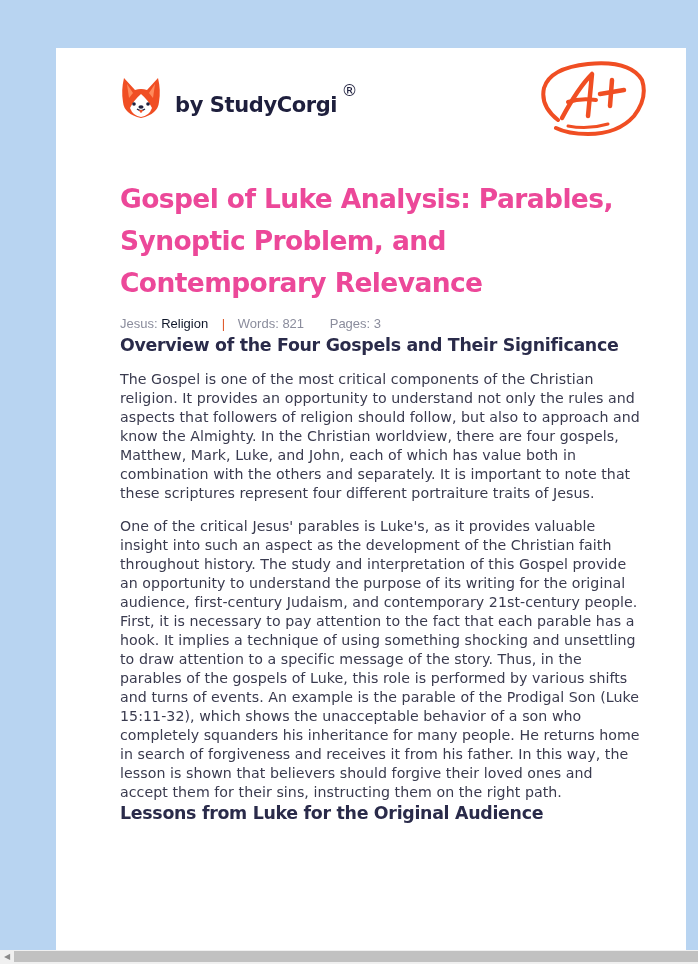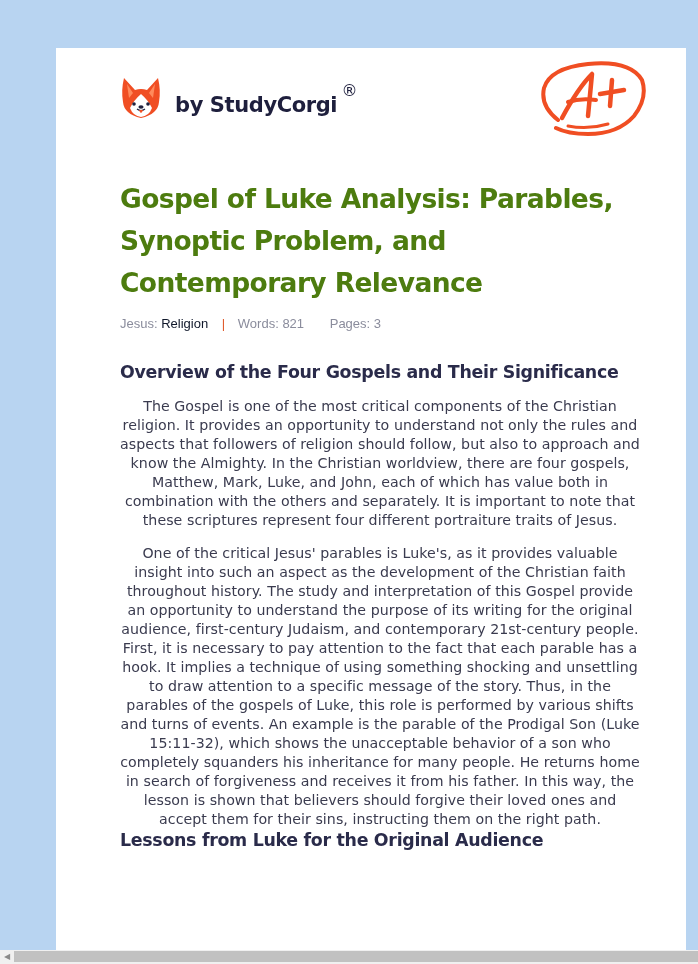--- a/index.html
+++ b/index.html
@@ -72,21 +72,21 @@
       left: 64px;
       top: 130px;
       width: 520px;
     }
     h1 {
       margin: 0;
       font-family: "DejaVu Sans", sans-serif;
       font-weight: bold;
       font-size: 26.5px;
       line-height: 42px;
-      color: #4d7c0f;
+      color: #ec4899;
       letter-spacing: -0.6px;
     }
     .meta {
       margin-top: 10px;
       font-family: "Liberation Sans", sans-serif;
       font-size: 13px;
       color: #8a8c9c;
       height: 20px;
       line-height: 20px;
     }
@@ -100,29 +100,28 @@
     .meta .gap { margin-left: 22px; }
     h2 {
       margin: 0;
       font-family: "DejaVu Sans", sans-serif;
       font-weight: bold;
       font-size: 17.4px;
       line-height: 22px;
       color: #2a2b4a;
       letter-spacing: -0.3px;
     }
-    h2.first { margin-top: 27px; }
+    h2.first { }
     p {
       margin: 0;
       font-family: "DejaVu Sans", sans-serif;
       font-size: 14.2px;
       line-height: 19px;
       color: #3a3b4f;
       letter-spacing: 0.05px;
-      text-align: center;
     }
     p.para { margin-top: 14px; }
     .scrollbar {
       position: absolute;
       left: 0;
       top: 950px;
       width: 698px;
       height: 14px;
       background: #f0f0f0;
     }

